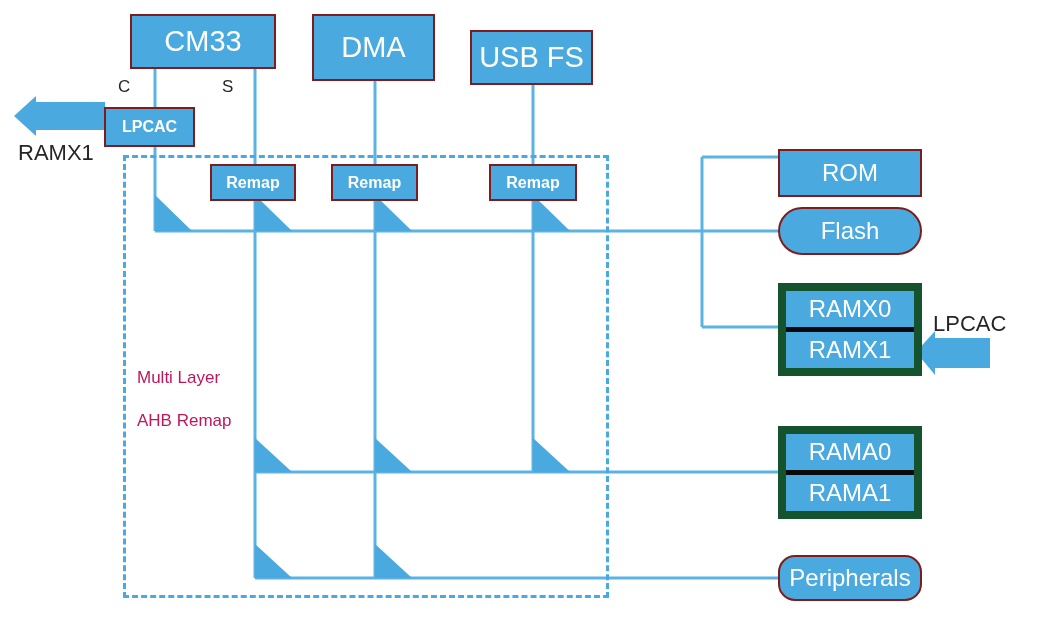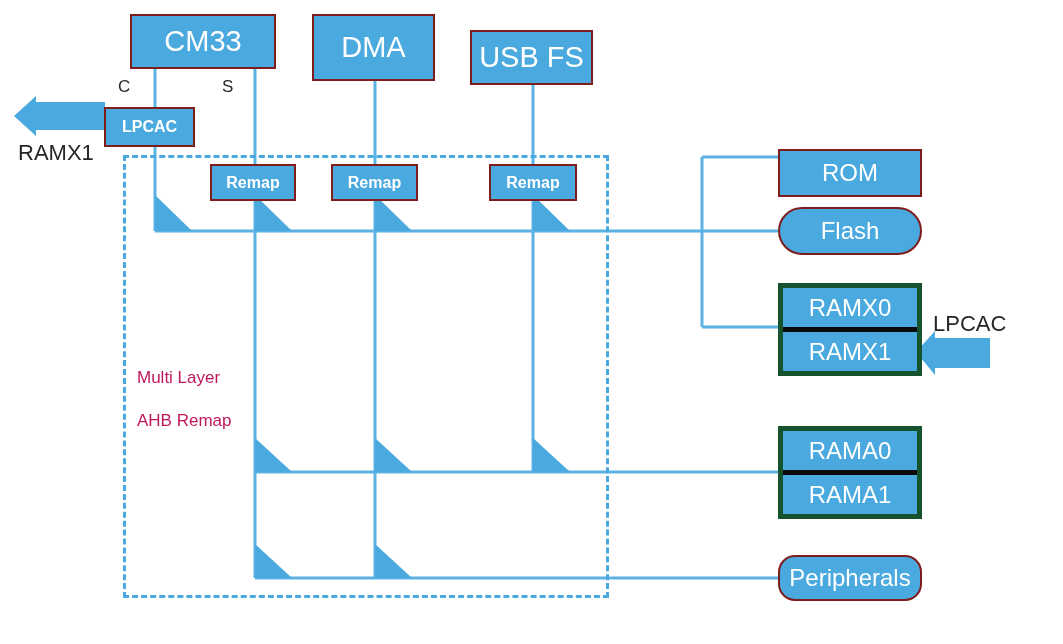--- a/index.html
+++ b/index.html
@@ -41,21 +41,21 @@
   }
   .blk.big   { font-size: 29px; }
   .blk.mid   { font-size: 24px; }
   .blk.small { font-size: 16px; font-weight: bold; }
   .blk.lpcac { font-size: 16px; font-weight: bold; }
 
   
   .stack {
     position: absolute;
     box-sizing: border-box;
-    border: 5px solid #14532d;
+    border: 8px solid #14532d;
     background: #0a0a0a;
     display: flex;
     flex-direction: column;
   }
   .stack .cell {
     flex: 1 1 0;
     background: #4aa9de;
     color: #ffffff;
     display: flex;
     align-items: center;

